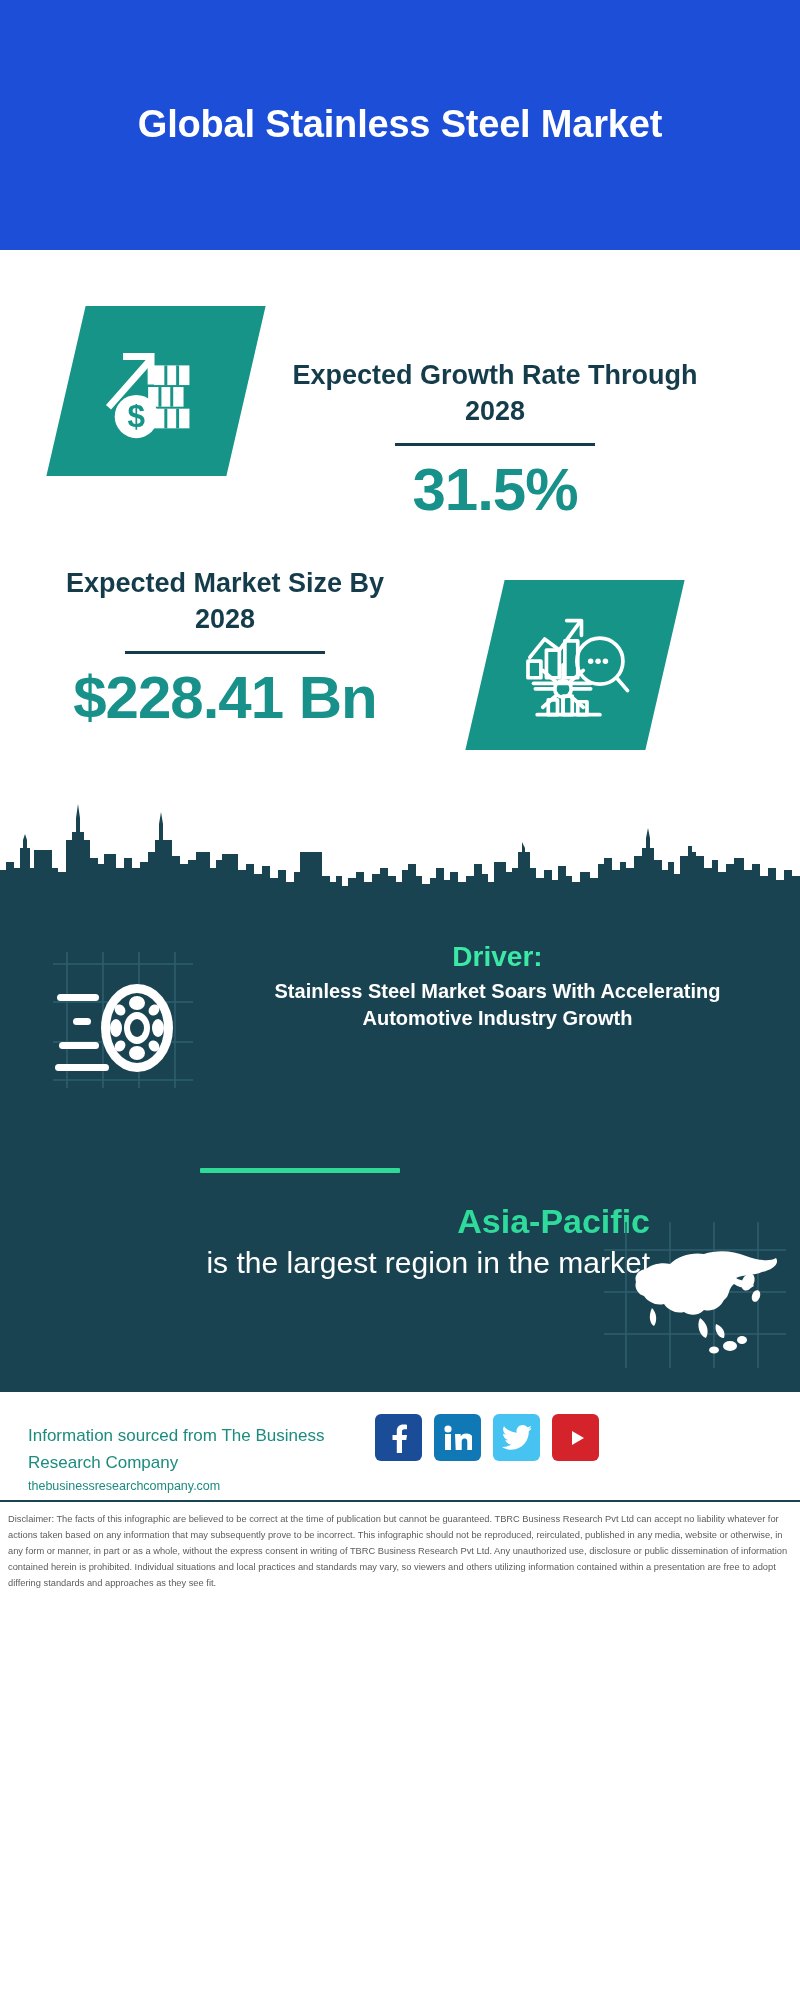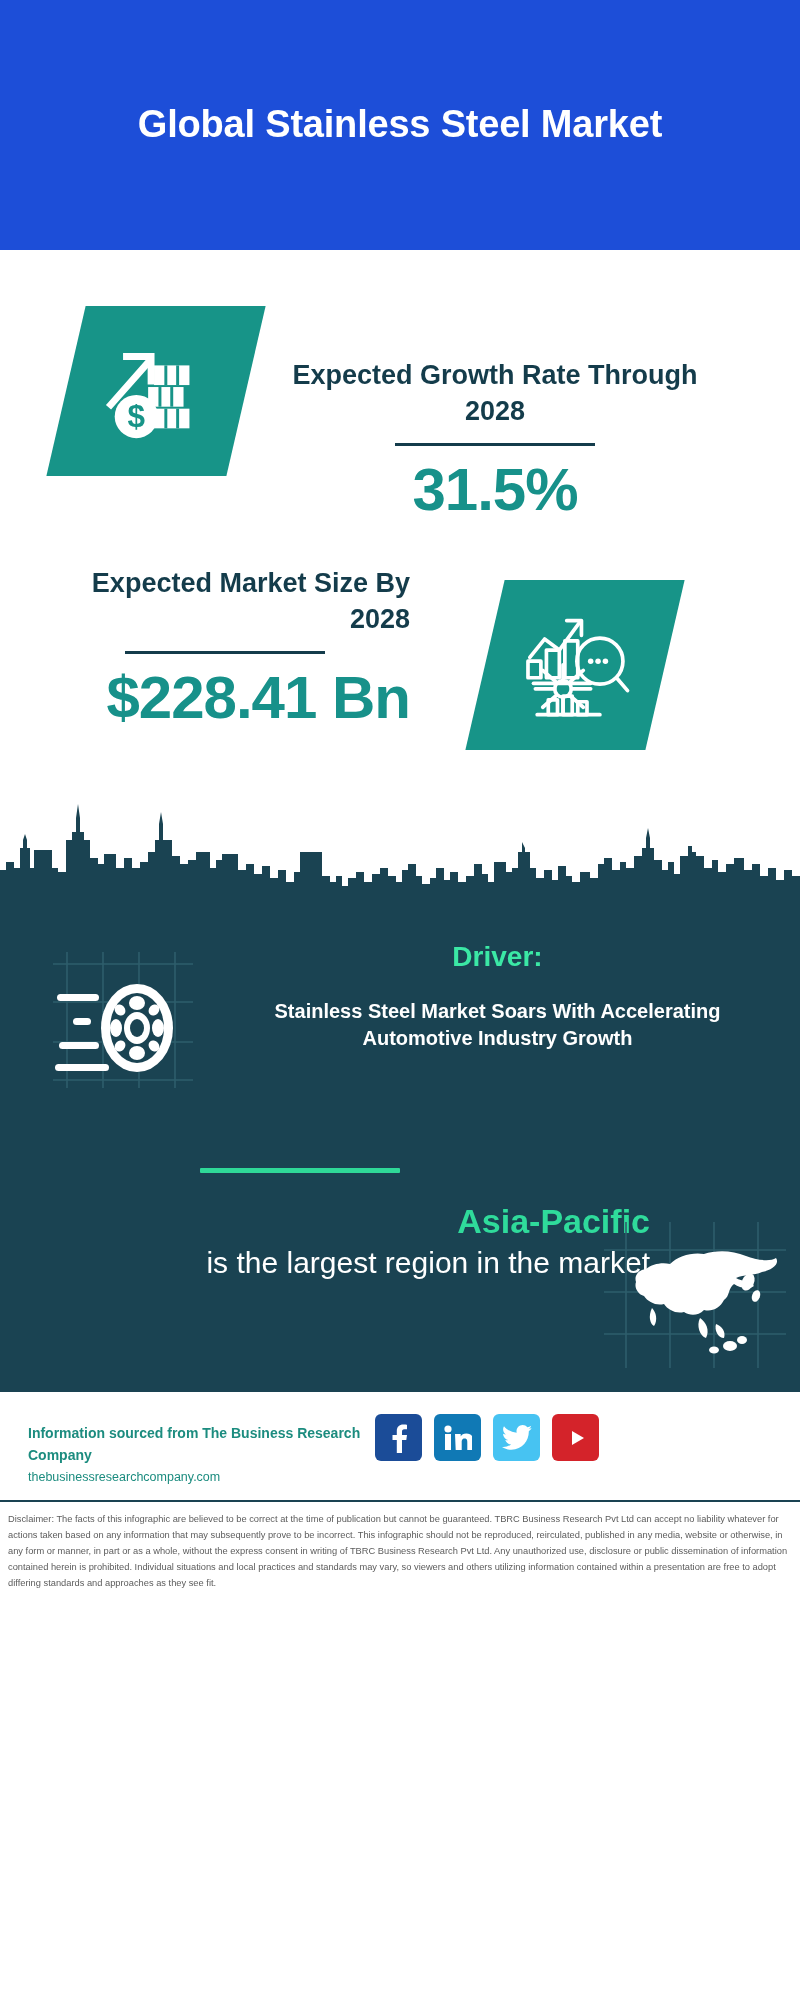--- a/index.html
+++ b/index.html
@@ -46,35 +46,35 @@
   .rule-dark {
     width:200px; height:3px; background:#143C4B; margin:14px auto 12px auto;
   }
   .stat-value {
     color:#17918A; font-size:60px; font-weight:bold; line-height:1.05;
     letter-spacing:-1px;
   }
 
   
   .stat2 { position:absolute; left:0; top:300px; width:800px; height:220px; }
-  .stat2-text { position:absolute; left:40px; top:16px; width:370px; text-align:right; }
+  .stat2-text { position:absolute; left:40px; top:16px; width:370px; text-align:center; }
   .icon2 { left:485px; top:30px; width:180px; height:170px; }
 
   
   .dark-sec {
     position:absolute; left:0; top:790px; width:800px; height:600px;
     background:#1A4352;
   }
   .skyline { position:absolute; left:0; top:0; width:800px; height:130px; }
 
   .driver-block { position:absolute; left:0; top:150px; width:800px; }
   .driver-icon-wrap { position:absolute; left:45px; top:10px; width:155px; height:140px; }
   .driver-text { position:absolute; left:225px; top:0px; width:545px; text-align:center; }
   .driver-heading {
-    color:#3BE8A5; font-size:28px; font-weight:bold; line-height:1.2; margin-bottom:24px;
+    color:#3BE8A5; font-size:28px; font-weight:bold; line-height:1.2; margin-bottom:4px;
   }
   .driver-body {
     color:#ffffff; font-size:20px; font-weight:bold; line-height:1.36;
   }
 
   .mint-rule {
     position:absolute; left:200px; top:1168px; width:200px; height:5px;
     background:#2FD998; border-radius:1px;
   }
 
@@ -88,21 +88,21 @@
   }
   .map-wrap { position:absolute; left:600px; top:20px; width:190px; height:150px; }
 
   
   .footer {
     position:absolute; left:0; top:1390px; width:800px; height:108px;
     background:#ffffff; border-top:2px solid #1A4352;
     display:flex; align-items:center;
   }
   .footer-text { position:absolute; left:28px; top:30px; width:360px; }
-  .footer-line1 { color:#1C8C7F; font-size:14px; line-height:1.6;font-weight:bold; }
+  .footer-line1 { color:#1C8C7F; font-size:17px; line-height:1.6; }
   .footer-line2 { color:#1C8C7F; font-size:12.5px; line-height:1.6; }
   .socials { position:absolute; left:375px; top:22px; display:flex; gap:12px; }
   .soc {
     width:47px; height:47px; border-radius:6px;
     display:flex; align-items:center; justify-content:center;
   }
   .soc-fb { background:#1B4C98; }
   .soc-li { background:#1079B5; }
   .soc-tw { background:#47C3F2; }
   .soc-yt { background:#D4232A; }

